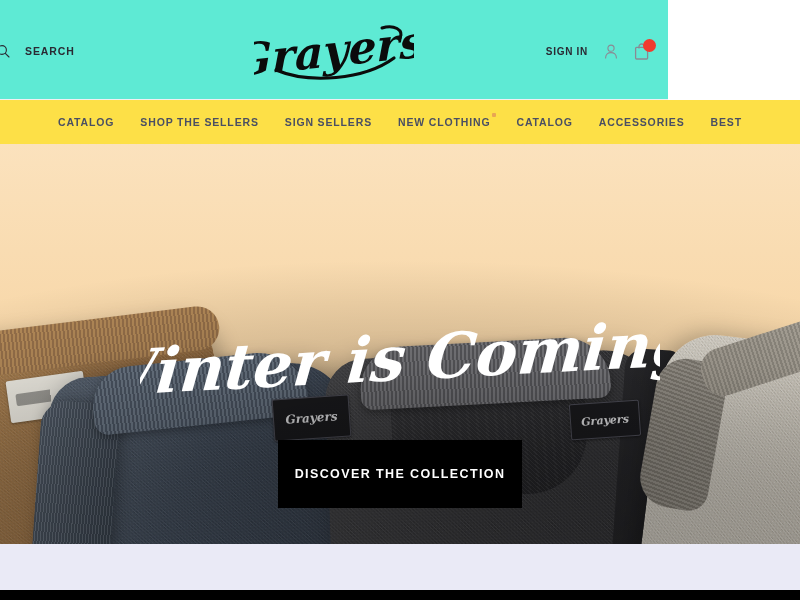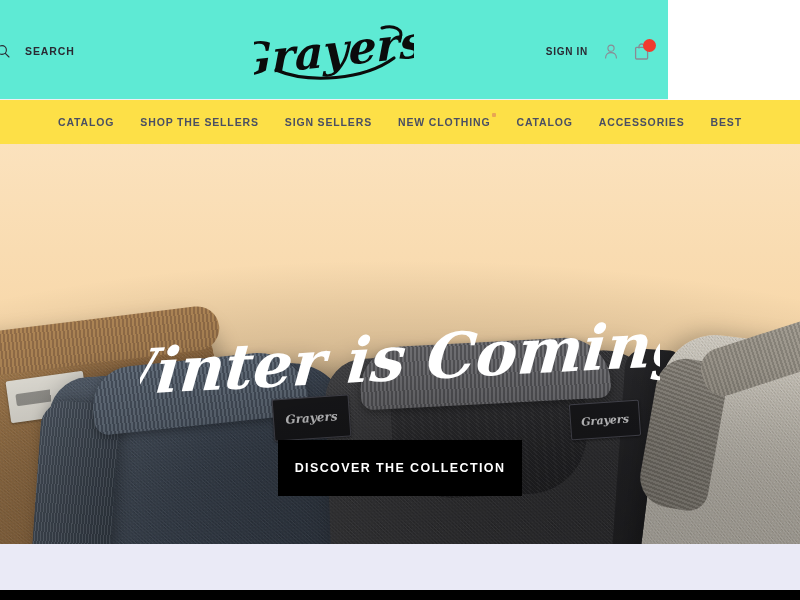--- a/index.html
+++ b/index.html
@@ -324,21 +324,21 @@
     flex-direction: column;
     align-items: center;
     justify-content: flex-start;
     padding-top: 160px;
   }
   .hero-headline-svg { display:block; }
 
   .hero-cta {
     margin-top: 26px;
     width: 244px;
-    height: 56px;
+    height: 68px;
     background: #000000;
     color: #ffffff;
     border: none;
     font-family: "Liberation Sans", sans-serif;
     font-size: 12.5px;
     font-weight: 700;
     letter-spacing: 1.4px;
     cursor: pointer;
     display: flex;
     align-items: center;

